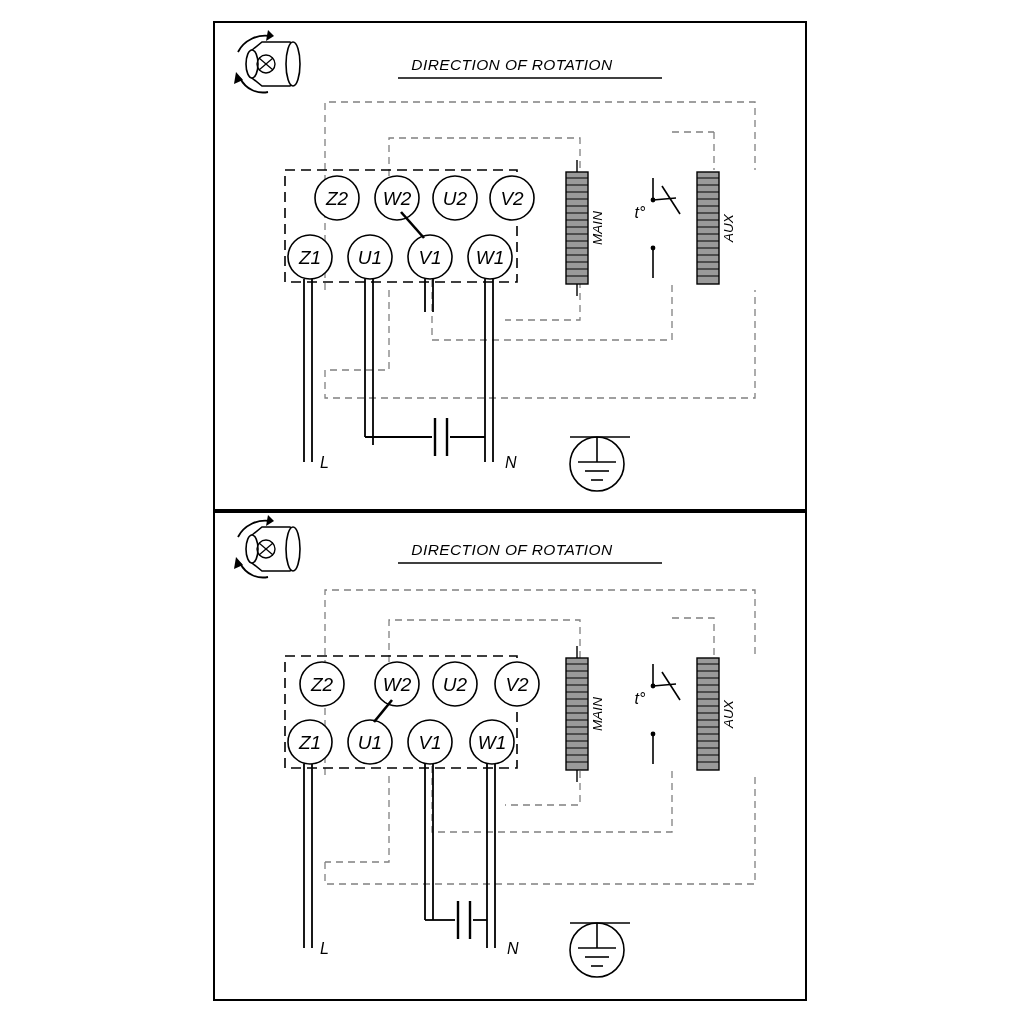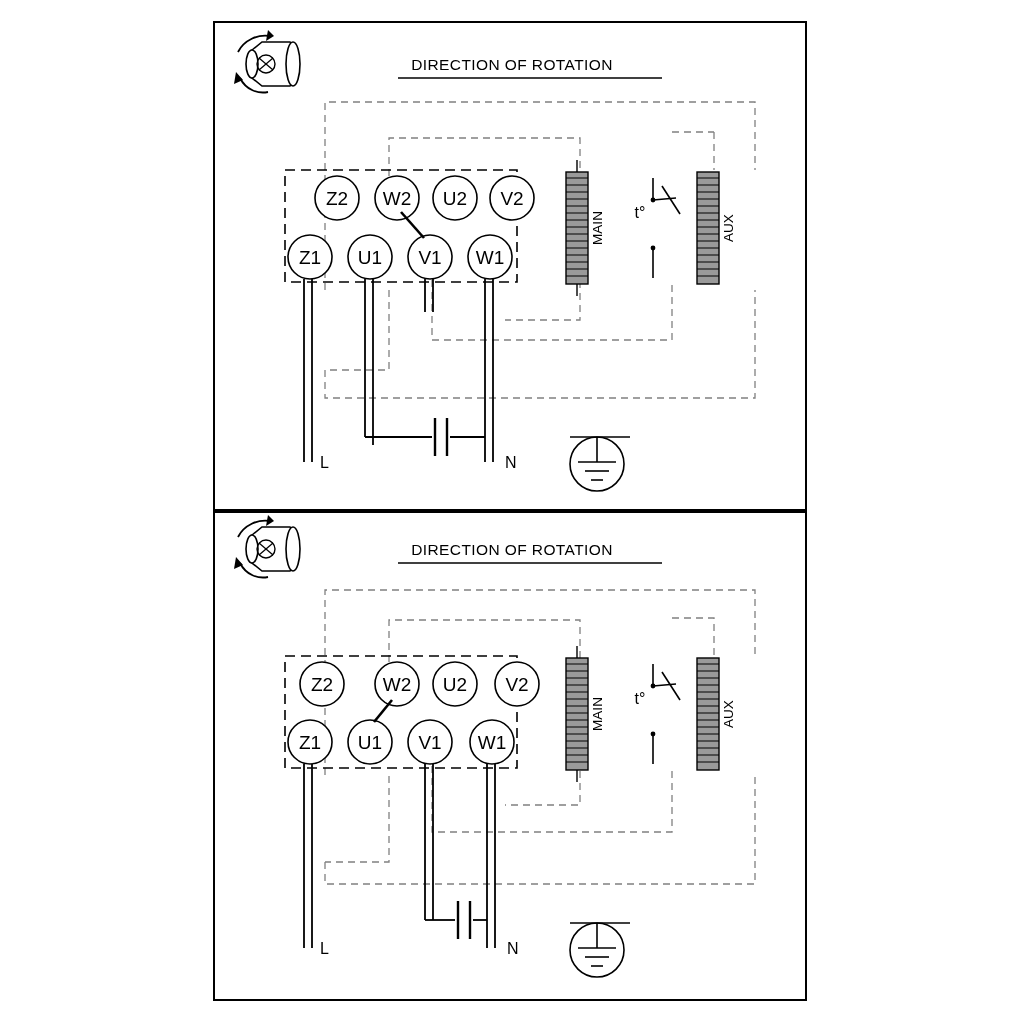--- a/index.html
+++ b/index.html
@@ -12,20 +12,21 @@
     height: 1024px;
     font-family: "Liberation Sans", sans-serif;
     position: relative;
     overflow: hidden;
   }
   #page {
     position: absolute;
     left: 0; top: 0;
     width: 1024px;
     height: 1024px;
+    font-style: italic;
   }
   svg.diagram {
     position: absolute;
     left: 0;
     top: 0;
     width: 1024px;
     height: 1024px;
   }
   text {
     font-family: "Liberation Sans", sans-serif;

